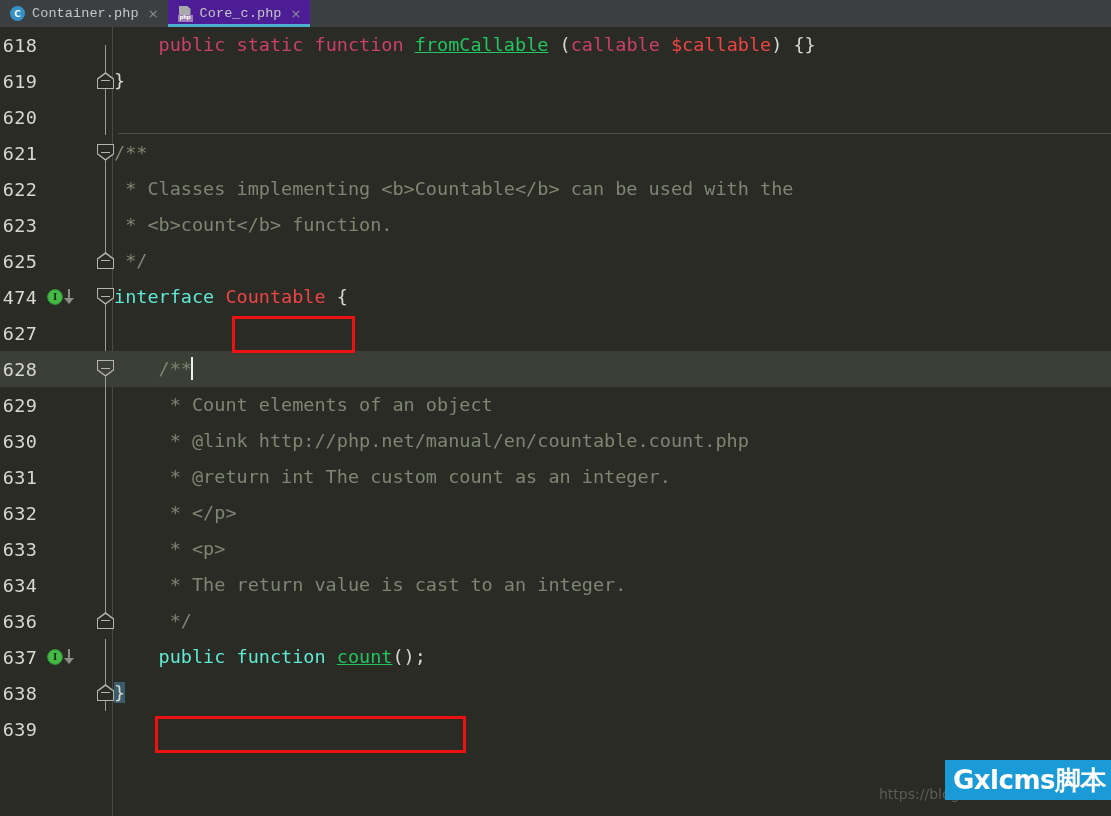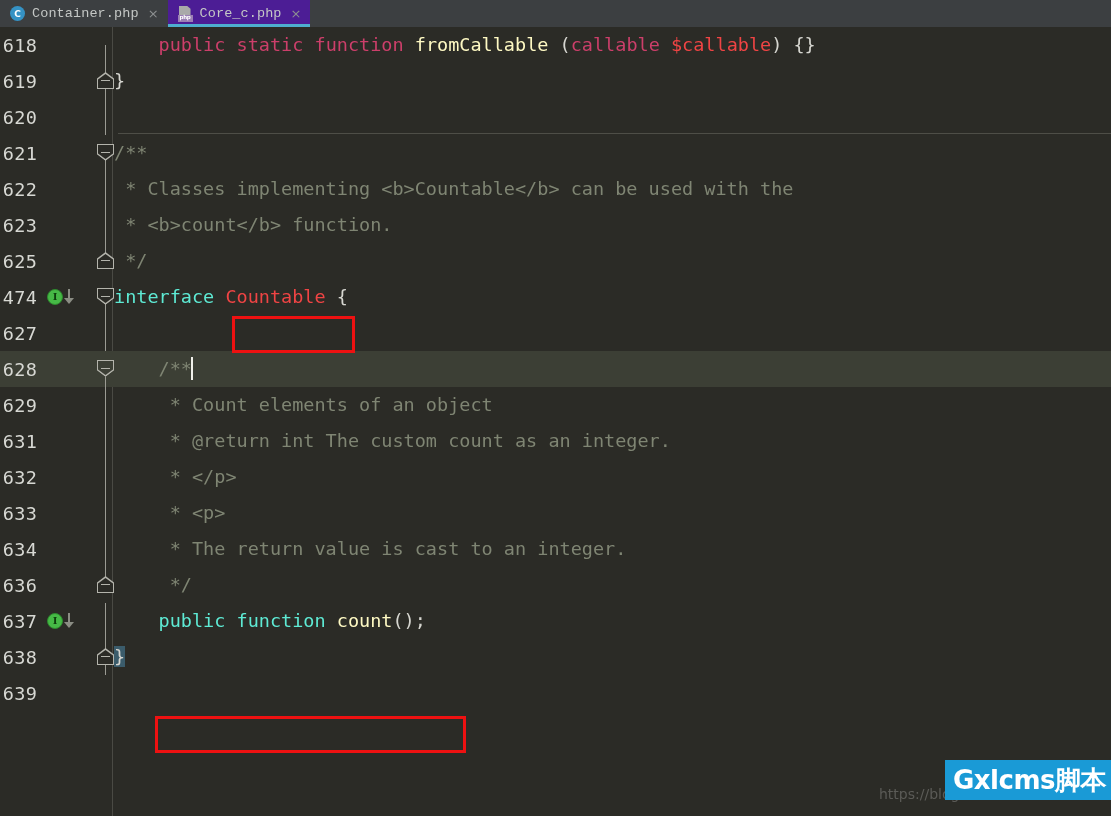--- a/index.html
+++ b/index.html
@@ -263,21 +263,21 @@
   .method-sep {
     position: absolute;
     left: 118px; right: 0;
     height: 1px;
     background: #4e4e47;
   }
 
   
   .kw      { color: #cc3f6a; }
   .kw2     { color: #5eead4; }
-  .fn      { color: #fef9c3; }
+  .fn      { color: #22c55e; text-decoration: underline; }
   .var     { color: #ef4444; }
   .punct   { color: #d6d6d0; }
   .cmt     { color: #7f8573; }
   .brace-hi{ color: #d6d6d0; background: #3b5c6b; }
 
   
   .caret {
     display: inline-block;
     width: 2px;
     height: 23px;
@@ -477,20 +477,28 @@
 
     <div class="row">
       <span class="gutter-num">629</span>
       <span class="gutter-mark"></span>
       <span class="fold-col">
         <span class="fold-line"></span>
       </span>
       <span class="code"><span class="cmt">     * Count elements of an object</span></span>
     </div>
 
+    <div class="row">
+      <span class="gutter-num">630</span>
+      <span class="gutter-mark"></span>
+      <span class="fold-col">
+        <span class="fold-line"></span>
+      </span>
+      <span class="code"><span class="cmt">     * @link http://php.net/manual/en/countable.count.php</span></span>
+    </div>
 
     <div class="row">
       <span class="gutter-num">631</span>
       <span class="gutter-mark"></span>
       <span class="fold-col">
         <span class="fold-line"></span>
       </span>
       <span class="code"><span class="cmt">     * @return int The custom count as an integer.</span></span>
     </div>
 

